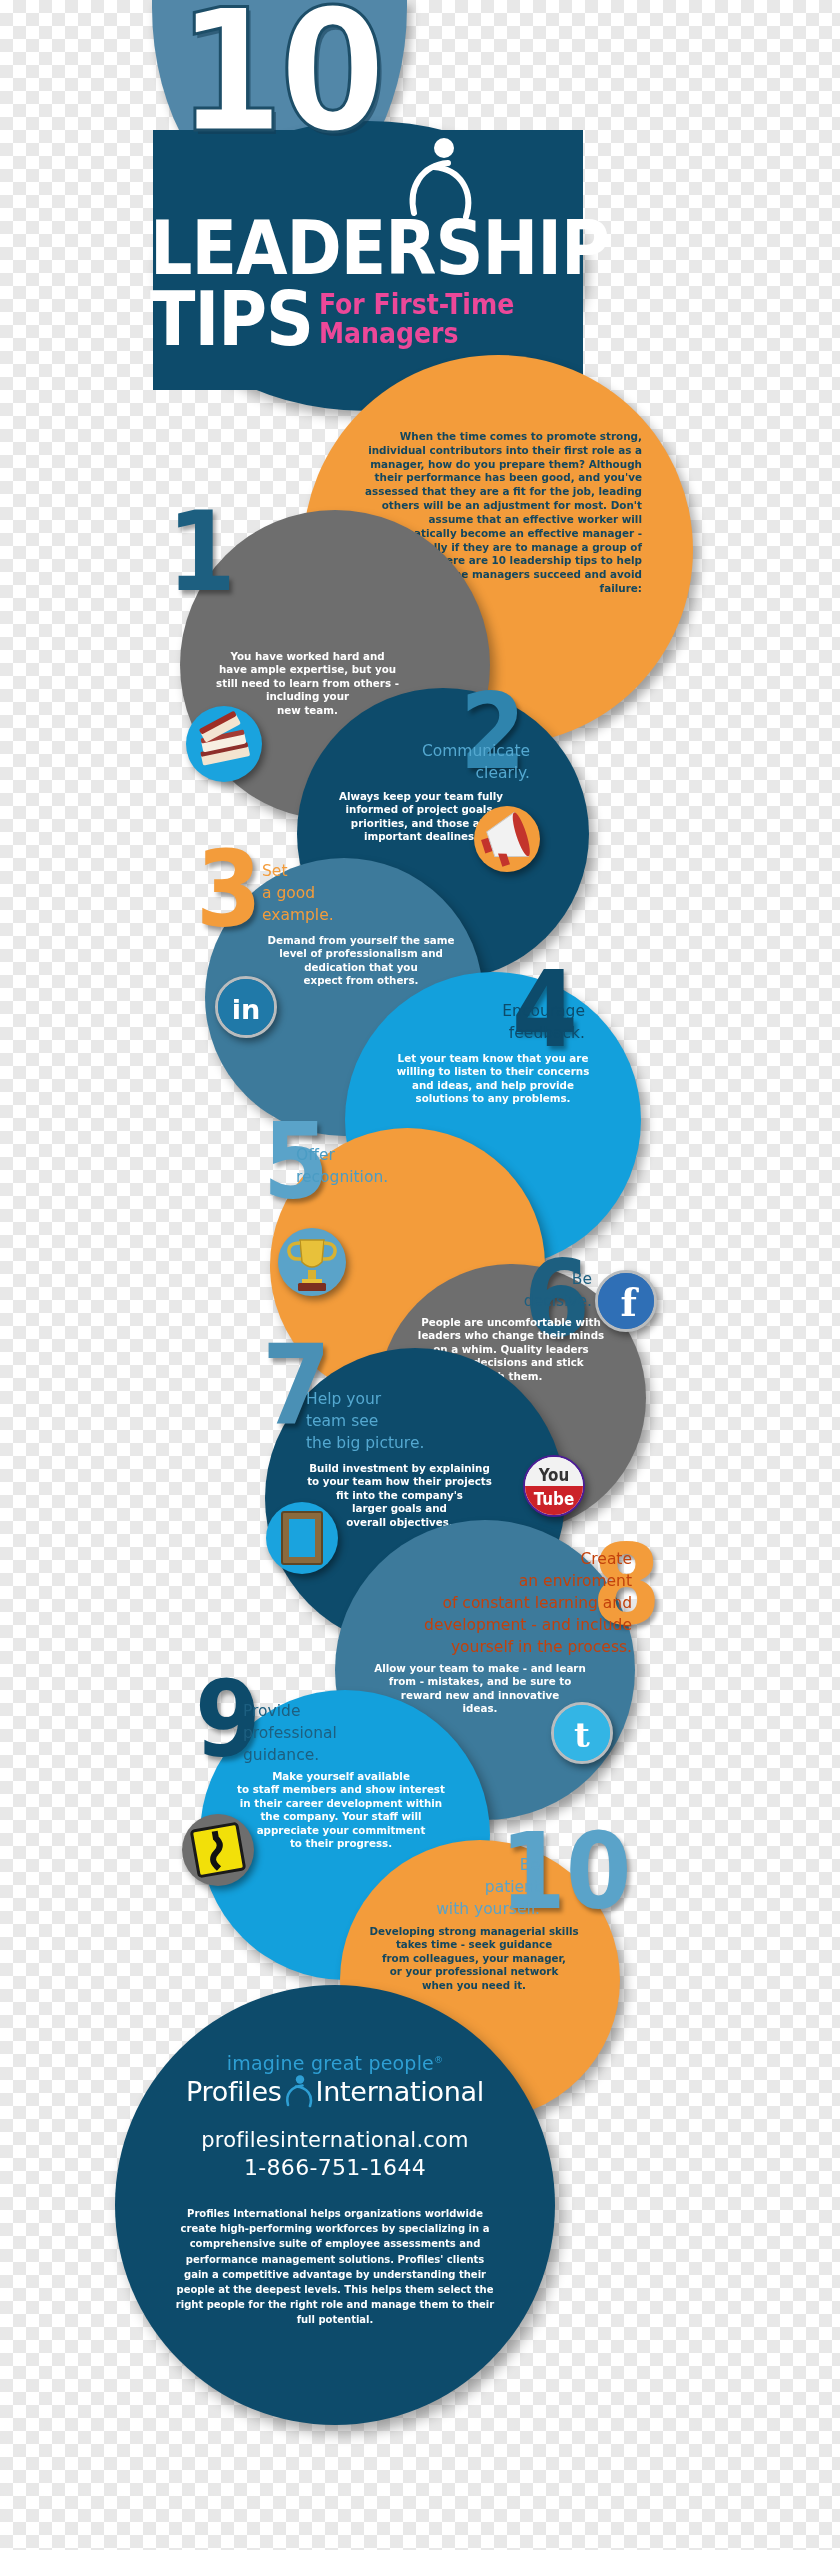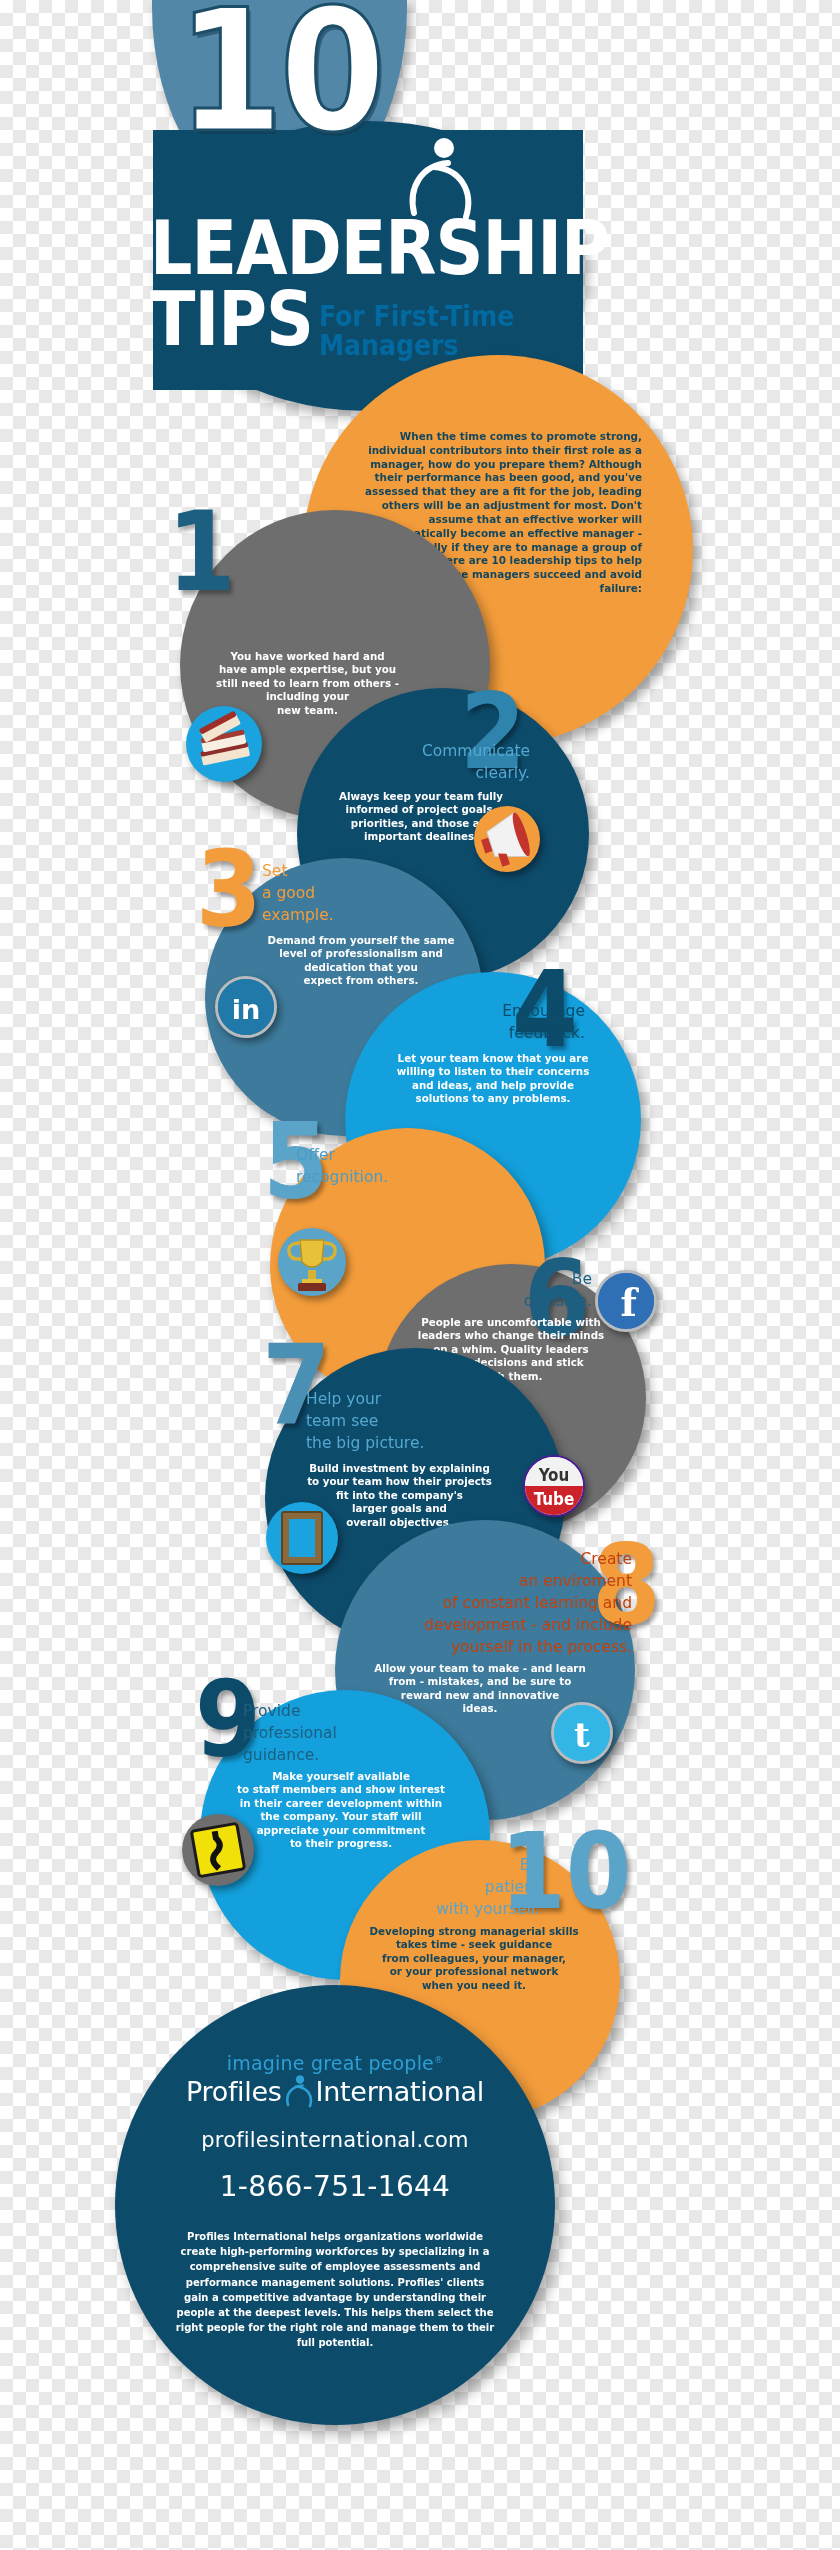--- a/index.html
+++ b/index.html
@@ -102,25 +102,25 @@
   #hdr-tips {
     font-family: "DejaVu Sans Condensed", "Liberation Sans Narrow", "Liberation Sans", sans-serif;
     font-size: 74px;
     font-weight: 700;
     color: #ffffff;
     line-height: 0.92;
     letter-spacing: -1px;
   }
   #hdr-sub {
     margin-left: 6px;
-    margin-top: 18px;
+    margin-top: 6px;
     font-family: "DejaVu Sans Condensed", "Liberation Sans Narrow", "Liberation Sans", sans-serif;
     font-size: 28px;
     font-weight: 700;
-    color: #0369a1;
+    color: #ec4899;
     line-height: 1.02;
   }
 
   
   .tip-head {
     position: absolute;
     font-family: "DejaVu Sans", sans-serif;
     font-size: 15.5px;
     line-height: 1.42;
     font-weight: 400;
@@ -191,22 +191,22 @@
     color: #2e9fd4;
     letter-spacing: 0.2px;
   }
   #tagline sup { font-size: 9px; vertical-align: super; }
   #site {
     margin-top: 20px;
     font-size: 21px;
     letter-spacing: 0.2px;
   }
   #phone {
-    margin-top: 18px;
-    font-size: 28px;
+    margin-top: 3px;
+    font-size: 22px;
     letter-spacing: 0.3px;
   }
   #blurb {
     margin-top: 26px;
     padding: 0 58px;
     font-size: 10px;
     line-height: 1.52;
     font-weight: 700;
     text-align: center;
   }

